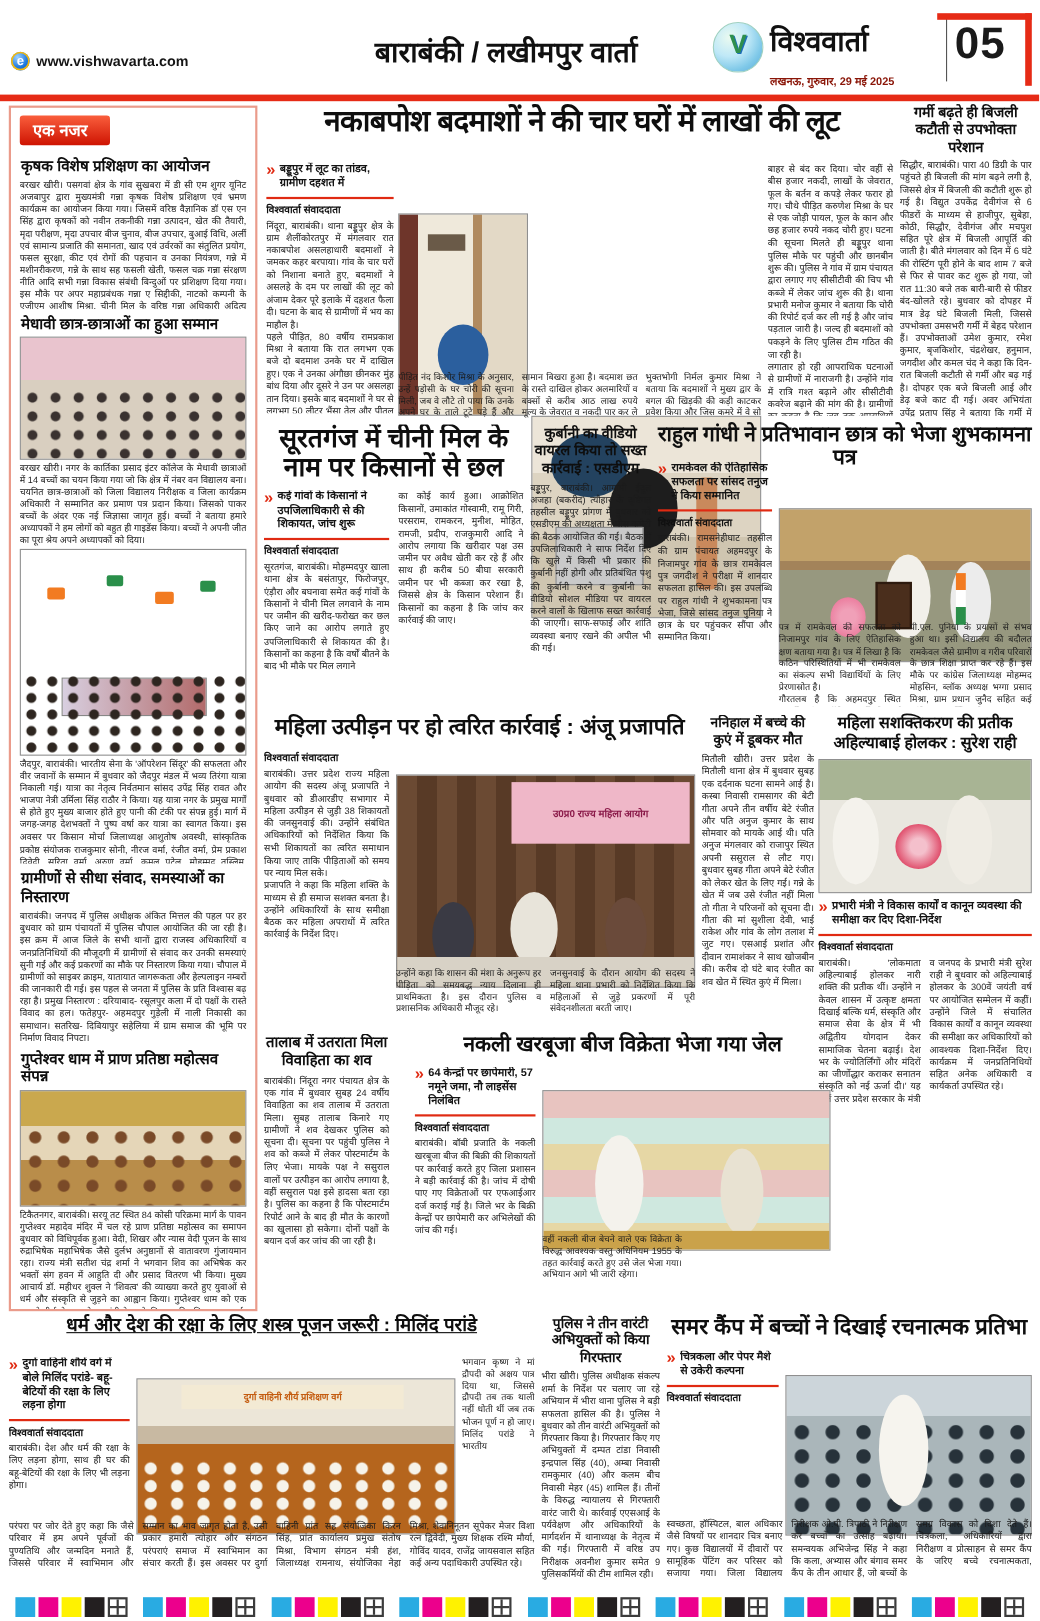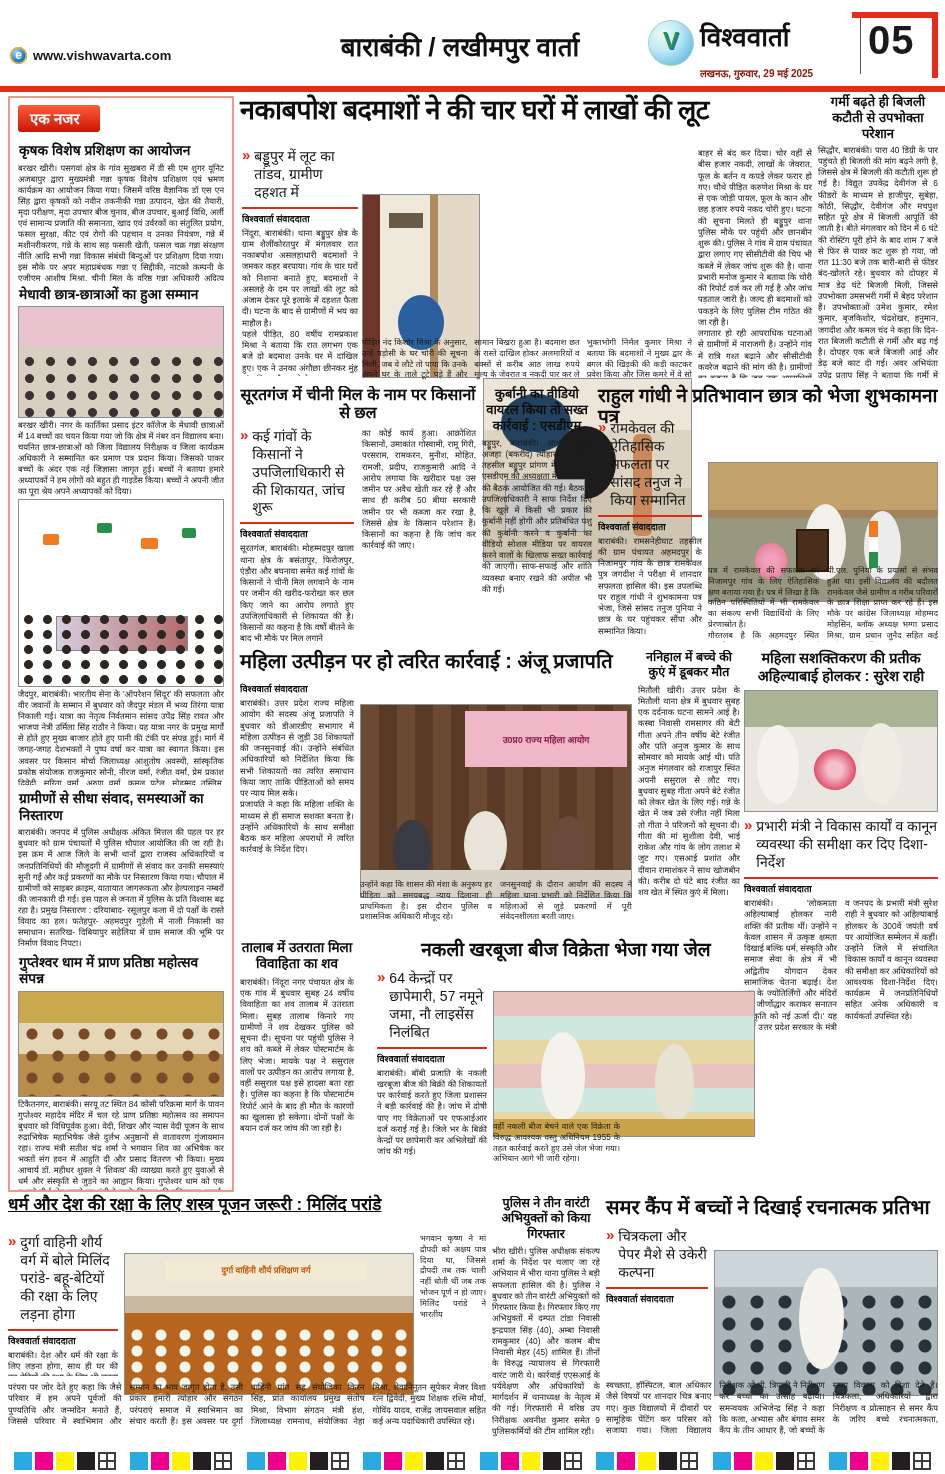--- a/index.html
+++ b/index.html
@@ -1,28 +1,28 @@
 <!DOCTYPE html>
 <html><head>
 <meta charset="utf-8">
 <style>
   html,body{margin:0;padding:0;background:#ffffff;}
   #page{position:relative;width:945px;height:1474px;background:#fff;
         font-family:"Liberation Sans", sans-serif;overflow:hidden;}
   .abs{position:absolute;}
-  .hl{font-weight:700;color:#0e0e0e;}
+  .hl{font-weight:700;color:#0e0e0e;text-align:center;}
   .hl-xl{font-size:27px;line-height:1.08;letter-spacing:-0.6px;}
-  .hl-band{font-size:16px;line-height:1.12;text-align:center;}
+  .hl-band{font-size:24px;line-height:1.12;text-align:center;}
   .hl-md{font-size:13.5px;line-height:1.22;text-align:center;}
   .hl-sm{font-size:12.5px;line-height:1.22;text-align:center;}
   .body-txt{font-size:8.4px;line-height:1.34;text-align:justify;color:#1c1c1c;
             white-space:pre-line;overflow:hidden;}
   .kicker-row{display:flex;gap:4px;align-items:flex-start;}
   .kmark{color:#e02a12;font-weight:800;font-size:15px;line-height:.9;}
-  .ktext{font-size:14px;font-weight:400;line-height:1.28;color:#141414;}
+  .ktext{font-size:10px;font-weight:700;line-height:1.28;color:#141414;}
   .krule{border:0;border-top:2px solid #e02a12;margin:5px 0 3px;width:100%;}
   .byline{font-size:9.2px;font-weight:700;color:#101010;margin:0 0 3px;}
   .colbox{display:flex;flex-direction:column;overflow:hidden;}
   .photo{border:1px solid #8f8f8f;position:relative;overflow:hidden;box-sizing:border-box;}
   .caption{font-size:8.2px;line-height:1.32;text-align:justify;color:#1c1c1c;overflow:hidden;}
   .red-rule{background:#e62b16;}
   .vline{background:#555;width:1px;}
   
   .site-url{font-size:13px;font-weight:700;color:#151515;}
   .masthead-title{font-size:26px;font-weight:700;color:#101010;text-align:center;}

